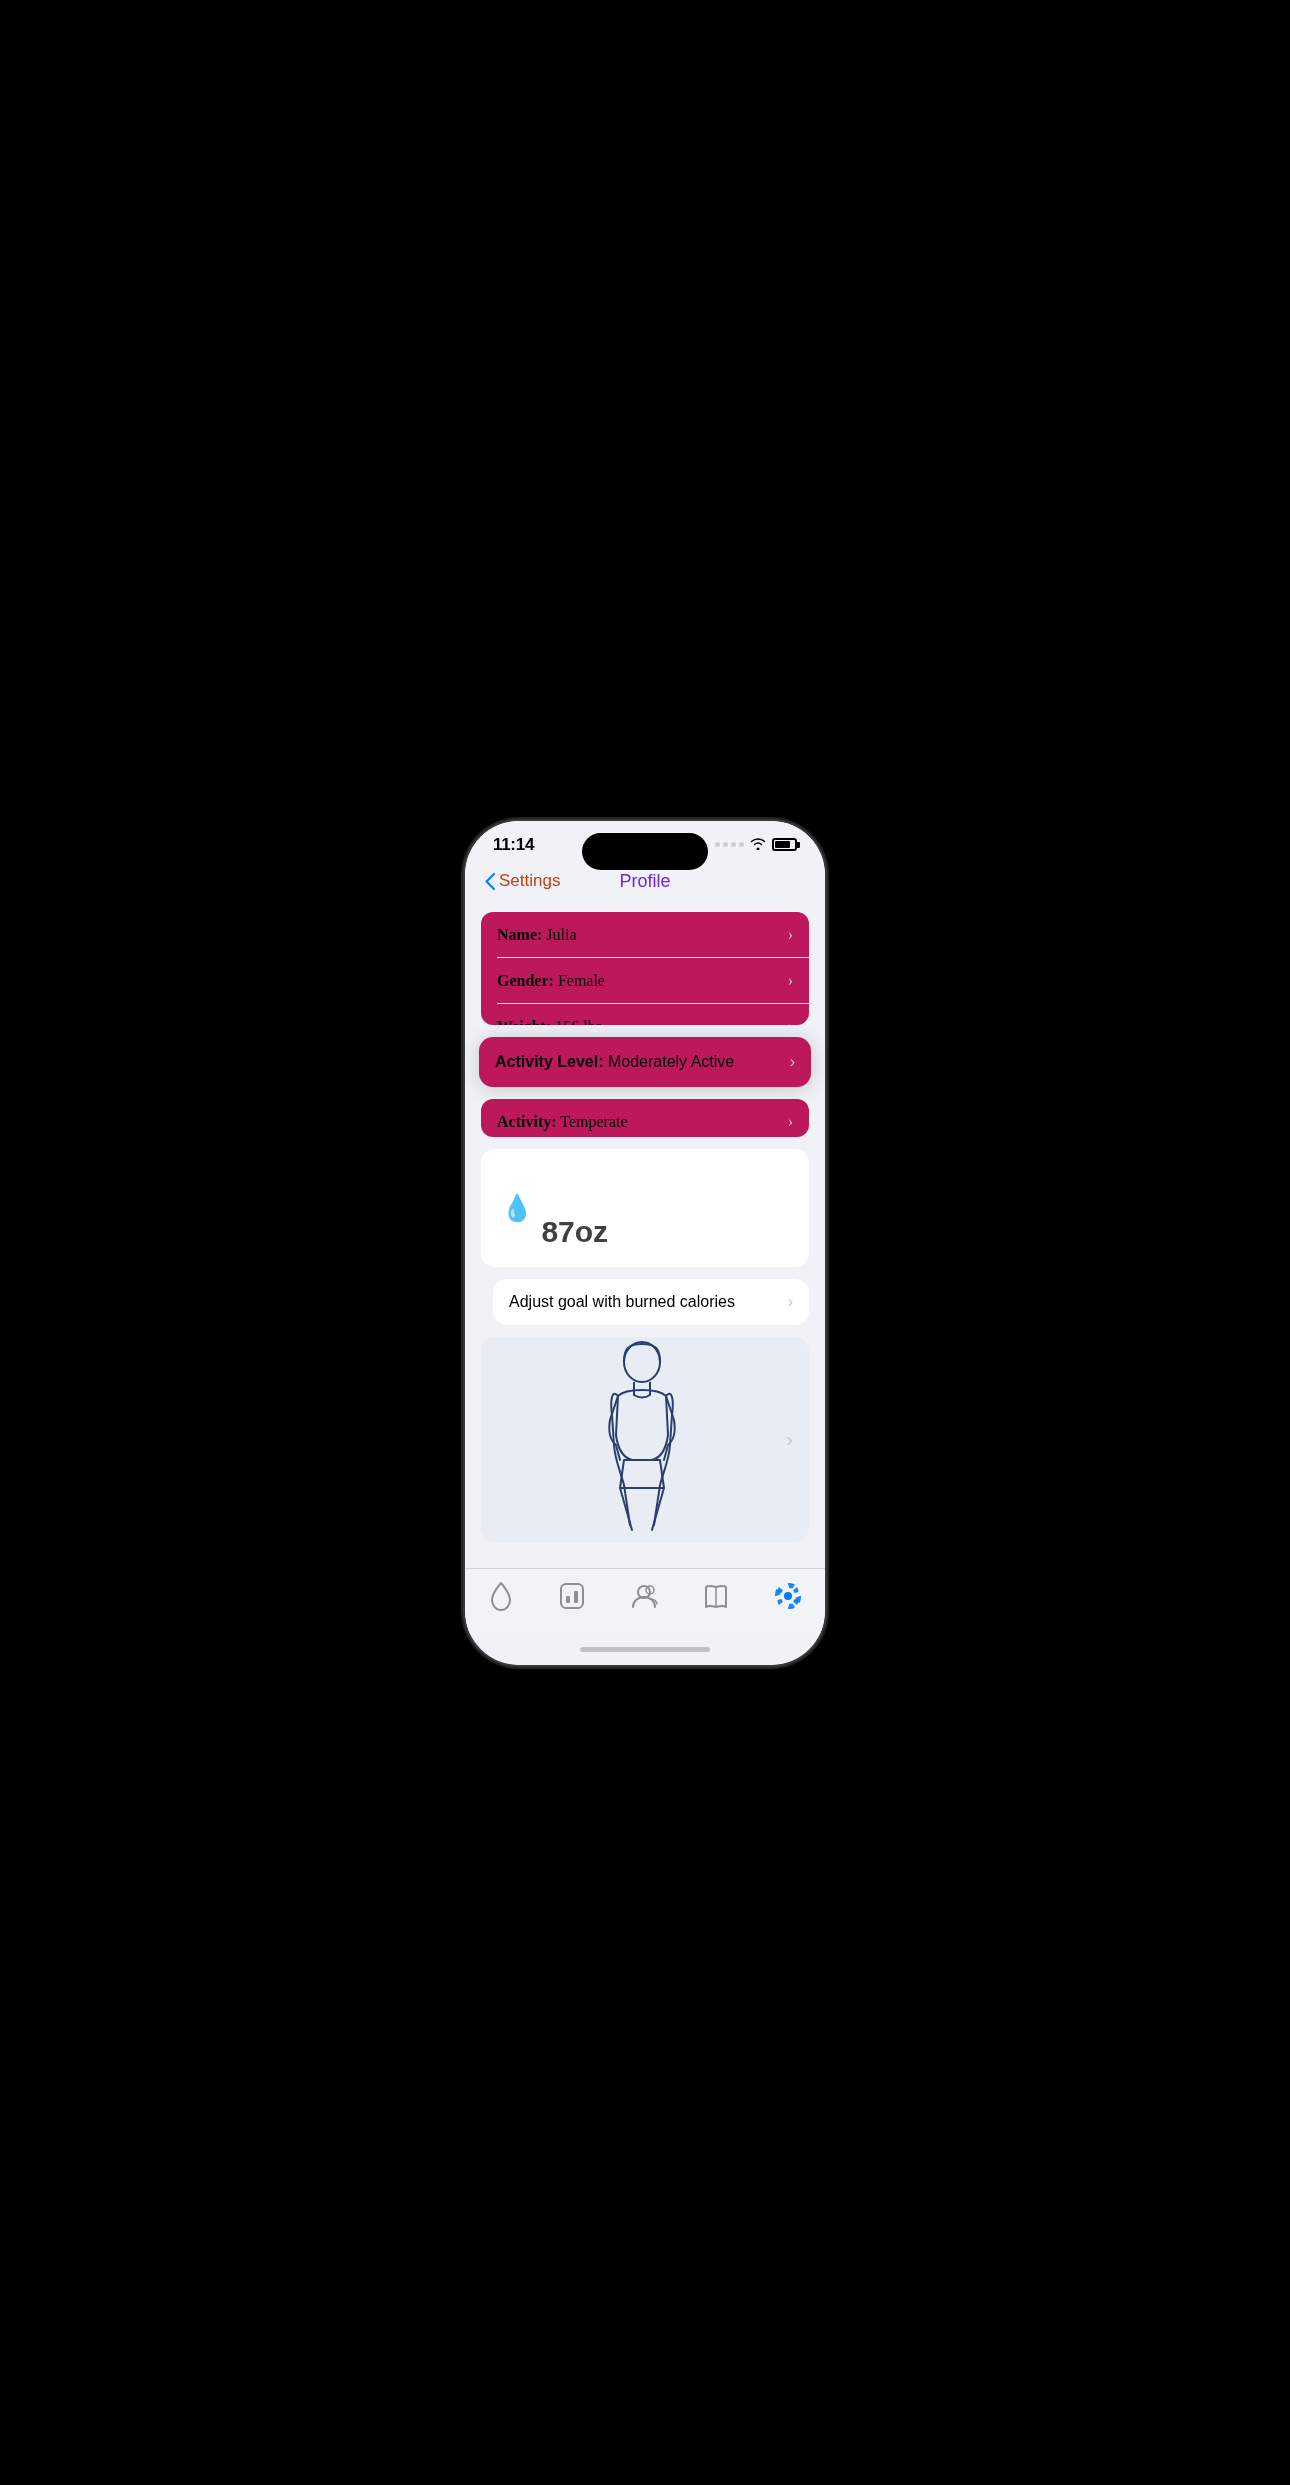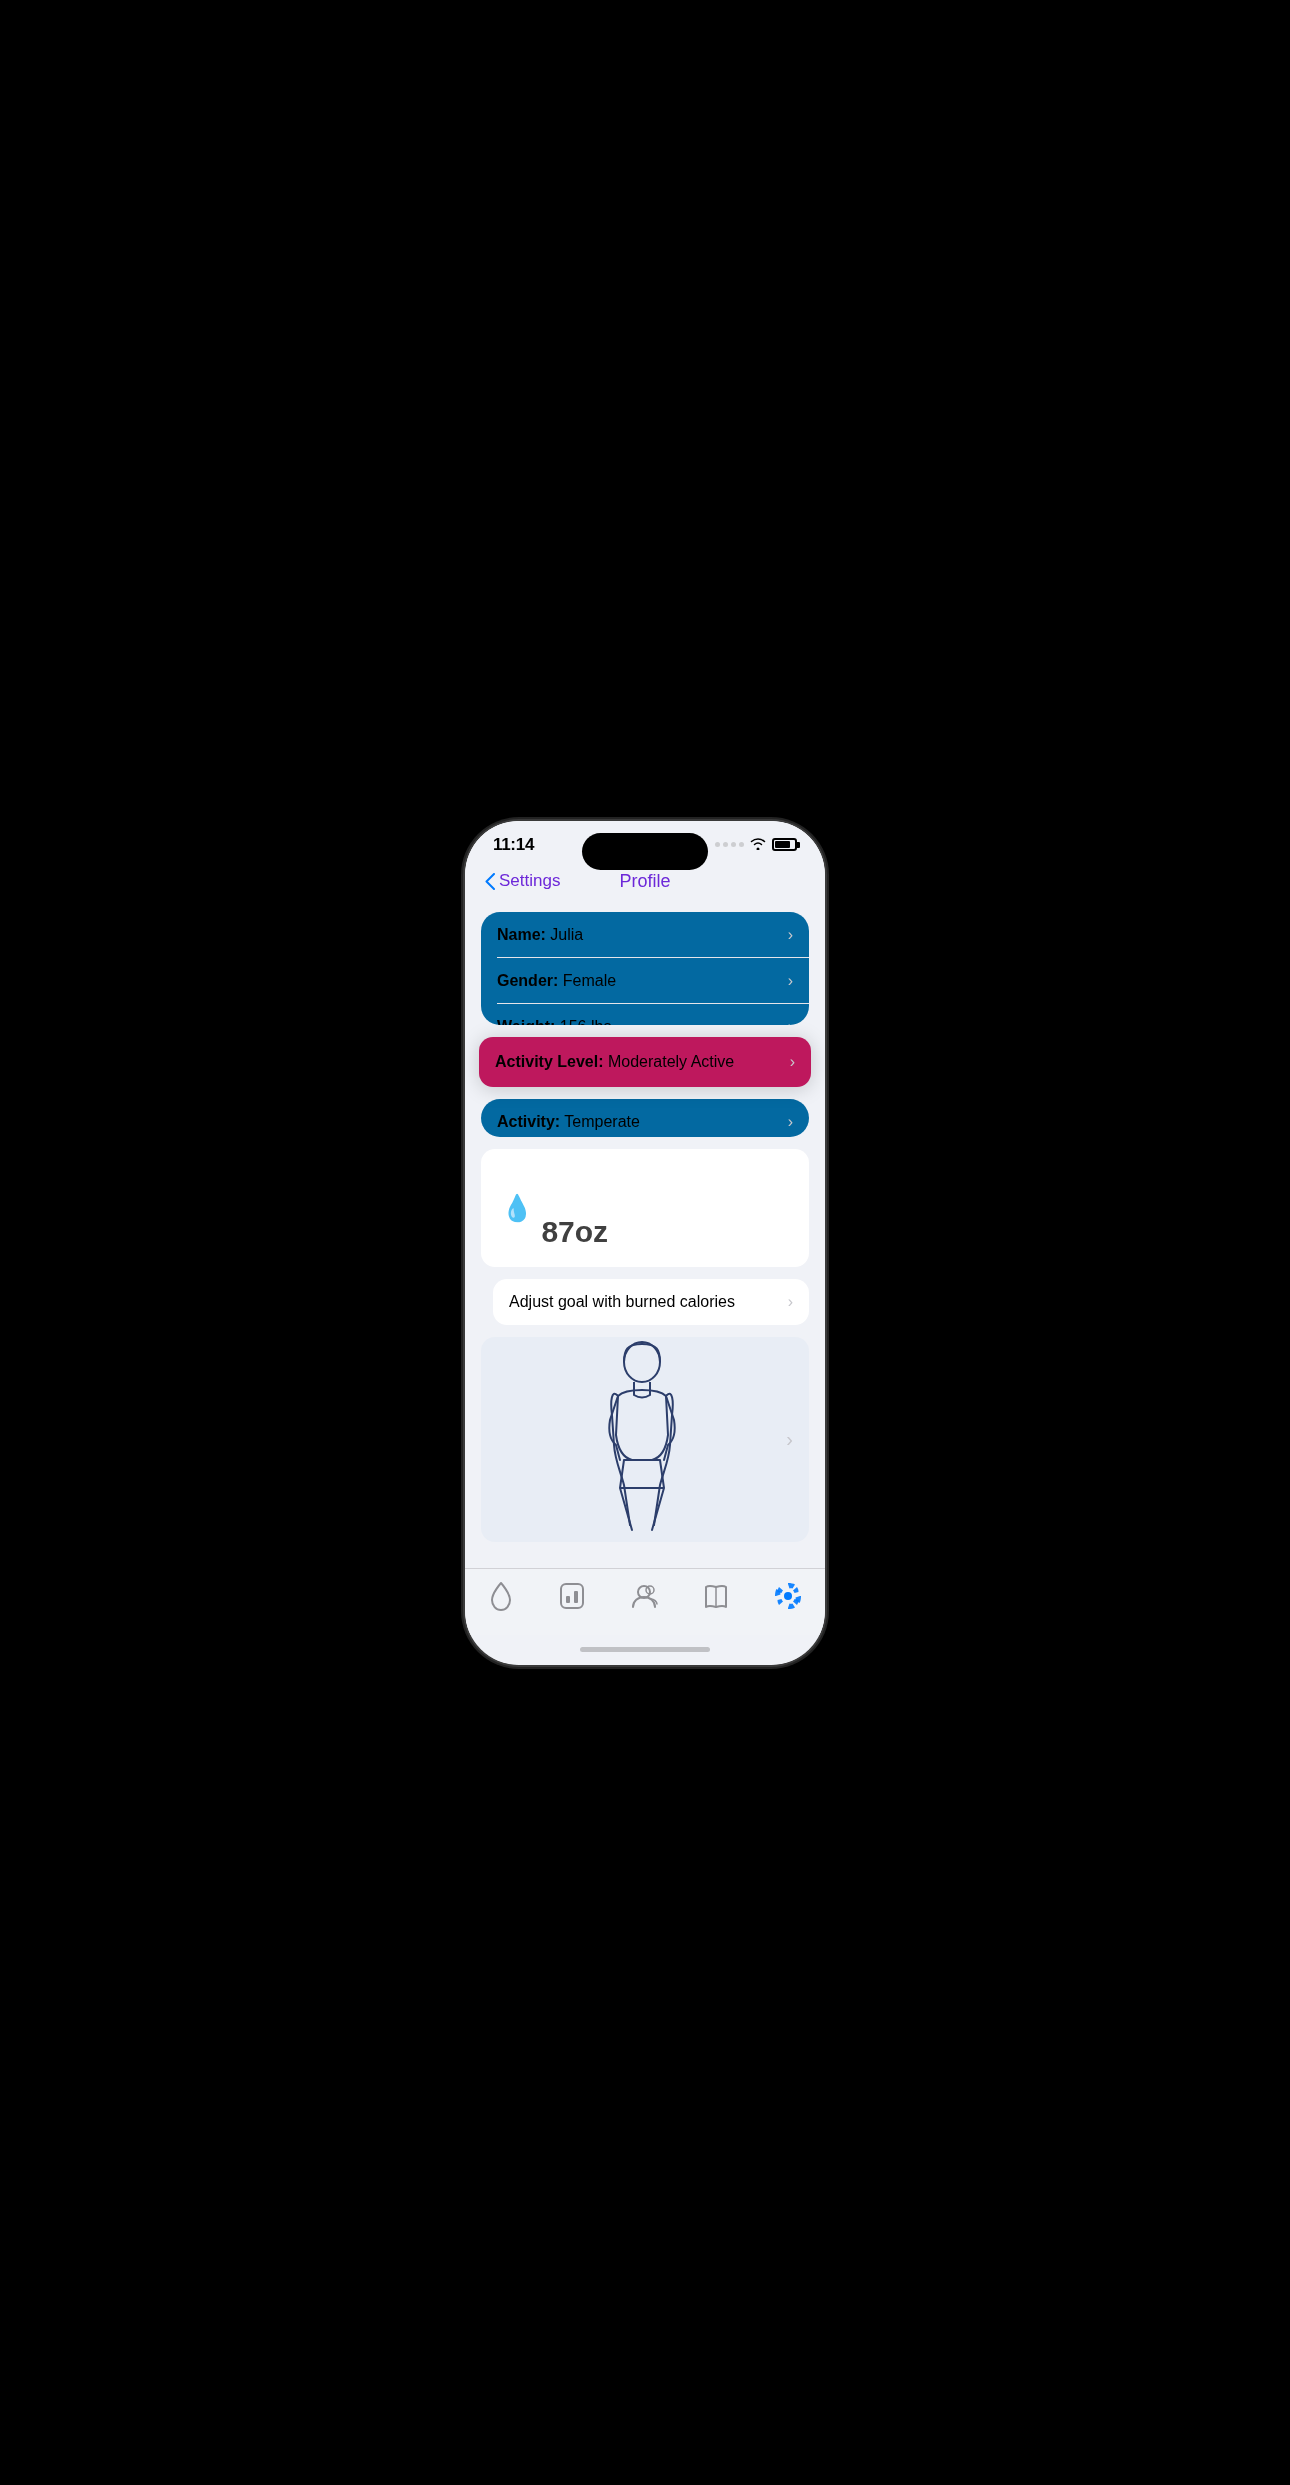--- a/index.html
+++ b/index.html
@@ -77,21 +77,21 @@
       background: #f0f2f7;
       flex-shrink: 0;
       position: relative;
     }
     .nav-back {
       position: absolute;
       left: 20px;
       display: flex;
       align-items: center;
       gap: 4px;
-      color: #6d28d9;
+      color: #c2410c;
       font-size: 17px;
       cursor: pointer;
     }
     .nav-title {
       font-size: 18px;
       font-weight: 400;
       color: #6d28d9;
     }
 
     
@@ -100,23 +100,24 @@
       overflow-y: auto;
       padding: 8px 16px 0;
       display: flex;
       flex-direction: column;
       gap: 12px;
     }
     .content::-webkit-scrollbar { display: none; }
 
     
     .profile-card {
-      background: #0369a1;
-      border-radius: 19px;
+      background: #be185d;
+      border-radius: 12px;
       overflow: hidden;
+      font-family: Liberation Serif, serif;
     }
     .profile-row {
       display: flex;
       align-items: center;
       justify-content: space-between;
       padding: 14px 16px;
       cursor: pointer;
       position: relative;
     }
     .profile-row:not(:last-child)::after {

